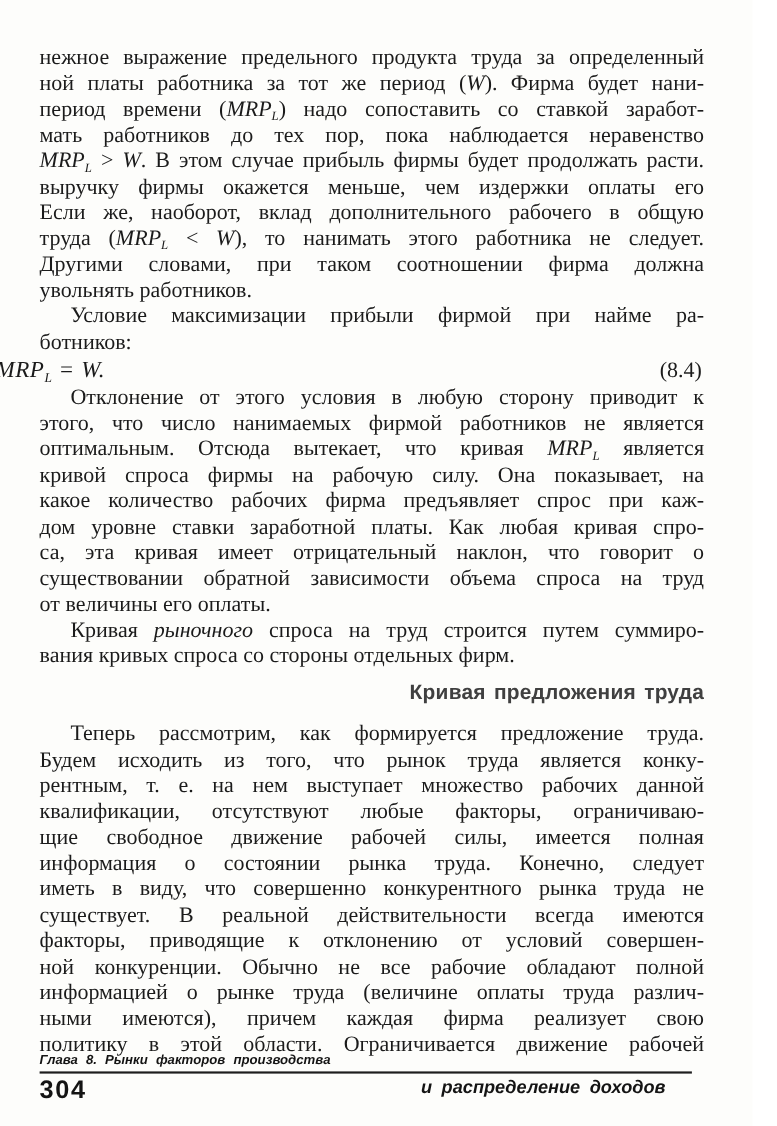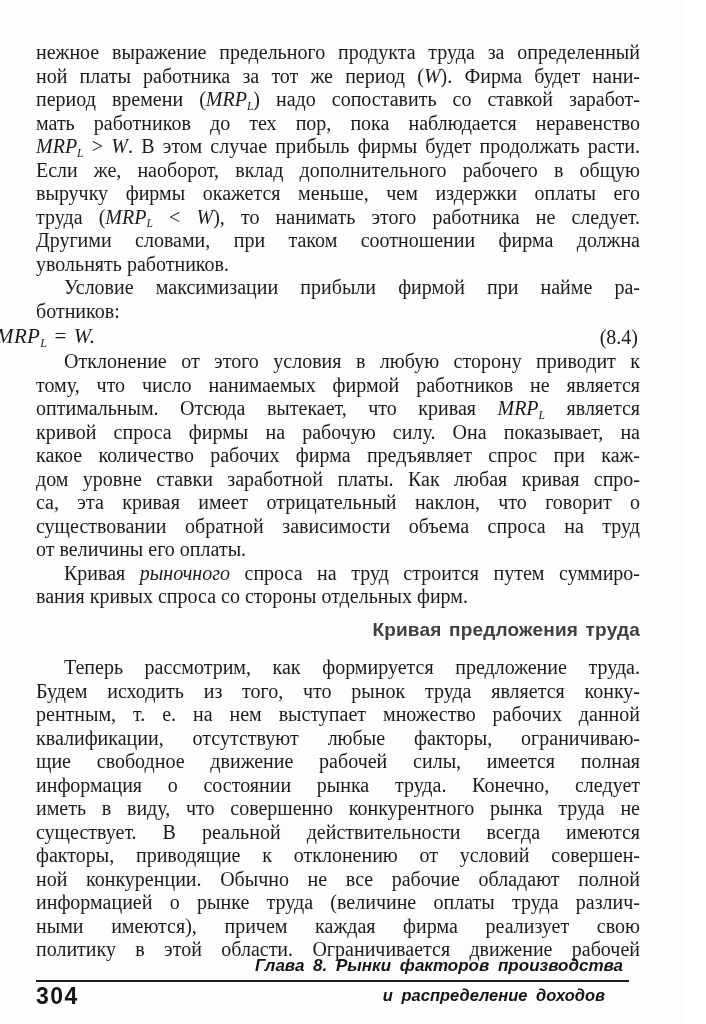--- a/index.html
+++ b/index.html
@@ -76,24 +76,23 @@
 
   .footer {
     position: absolute;
     left: 36px;
     right: 55px;
     top: 956px;
     font-family: "Liberation Sans", sans-serif;
     color: #141414;
   }
   .footer-line1 {
-    text-align: right;
     font-style: italic;
     font-weight: 700;
-    font-size: 17px;
+    font-size: 12px;
     word-spacing: 4px;
     padding-right: 6px;
     margin-bottom: 4px;
   }
   .footer-rule {
     border-top: 2.5px solid #1e1e1e;
     height: 0;
   }
   .footer-bottom {
     display: flex;
@@ -121,34 +120,34 @@
 
 <div class="page">
 
   <div class="text-column">
       <div class="para">
         <div class="tline">нежное выражение предельного продукта труда за определенный</div>
         <div class="tline"><span>ной платы работника за тот же период (</span><span class="it">W</span><span>). Фирма будет нани-</span></div>
         <div class="tline"><span>период времени (</span><span class="it">MRP</span><span class="it ssub">L</span><span>) надо сопоставить со ставкой заработ-</span></div>
         <div class="tline">мать работников до тех пор, пока наблюдается неравенство</div>
         <div class="tline"><span class="it">MRP</span><span class="it ssub">L</span><span> &gt; </span><span class="it">W</span><span>. В этом случае прибыль фирмы будет продолжать расти.</span></div>
+        <div class="tline">выручку фирмы окажется меньше, чем издержки оплаты его</div>
         <div class="tline">Если же, наоборот, вклад дополнительного рабочего в общую</div>
-        <div class="tline">выручку фирмы окажется меньше, чем издержки оплаты его</div>
         <div class="tline"><span>труда (</span><span class="it">MRP</span><span class="it ssub">L</span><span> &lt; </span><span class="it">W</span><span>), то нанимать этого работника не следует.</span></div>
         <div class="tline">Другими словами, при таком соотношении фирма должна</div>
         <div class="tline lastline">увольнять работников.</div>
       </div>
       <div class="para">
         <div class="tline indent">Условие максимизации прибыли фирмой при найме ра-</div>
         <div class="tline lastline">ботников:</div>
       </div>
       <div class="formula-row"><span class="formula"><span class="it">MRP</span><span class="ssub">L</span><span class="rel">=</span><span class="it">W.</span></span><span class="eq-number">(8.4)</span></div>
       <div class="para">
         <div class="tline indent">Отклонение от этого условия в любую сторону приводит к</div>
-        <div class="tline">тому, что число нанимаемых фирмой работников не является</div>
+        <div class="tline">этого, что число нанимаемых фирмой работников не является</div>
         <div class="tline"><span>оптимальным. Отсюда вытекает, что кривая </span><span class="it">MRP</span><span class="it ssub">L</span><span> является</span></div>
         <div class="tline">кривой спроса фирмы на рабочую силу. Она показывает, на</div>
         <div class="tline">какое количество рабочих фирма предъявляет спрос при каж-</div>
         <div class="tline">дом уровне ставки заработной платы. Как любая кривая спро-</div>
         <div class="tline">са, эта кривая имеет отрицательный наклон, что говорит о</div>
         <div class="tline">существовании обратной зависимости объема спроса на труд</div>
         <div class="tline lastline">от величины его оплаты.</div>
       </div>
       <div class="para">
         <div class="tline indent"><span>Кривая </span><span class="it">рыночного</span><span> спроса на труд строится путем суммиро-</span></div>

